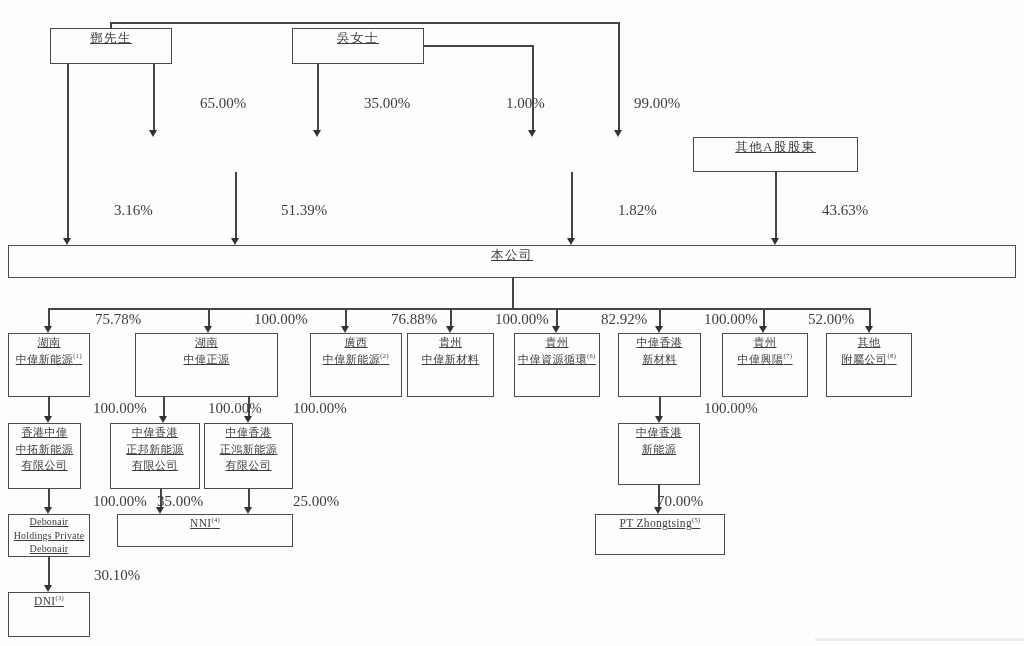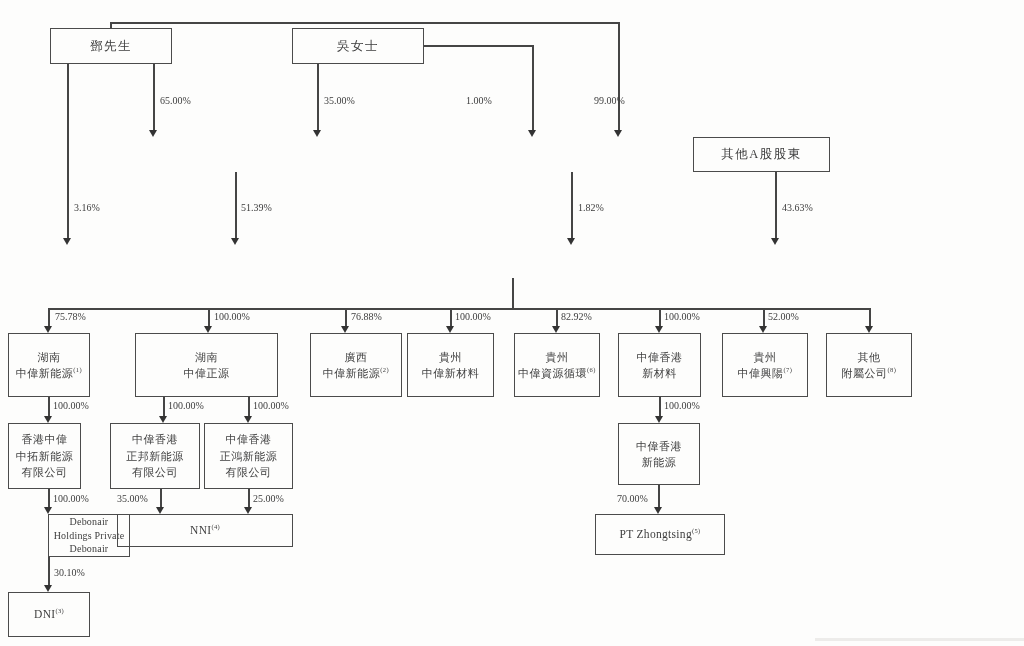--- a/index.html
+++ b/index.html
@@ -3,28 +3,28 @@
 <meta charset="utf-8">
 <style>
   * { margin:0; padding:0; box-sizing:border-box; }
   html,body { background:#ffffff; }
   #stage {
     position:relative; width:1024px; height:646px; background:#fdfdfc;
     font-family:"Liberation Serif","DejaVu Serif",serif; color:#3d3d3d; overflow:hidden;
   }
   .box {
     position:absolute; border:1.5px solid #4b4b4b; background:transparent;
-    display:flex; flex-direction:column; align-items:center; justify-content:center;
-    text-align:center; line-height:1.5;
+    display:flex; flex-direction:column; align-items:center; justify-content:flex-start;
+    text-align:center; line-height:1.5;text-decoration:underline;
   }
   .f12 { font-size:12.5px; letter-spacing:1.5px; }
   .f11 { font-size:11px; letter-spacing:0.5px; }
-  .f10 { font-size:10px; letter-spacing:0.2px; line-height:1.35;margin-left:40px; }
+  .f10 { font-size:10px; letter-spacing:0.2px; line-height:1.35; }
   .lat { font-size:11.5px; letter-spacing:0.3px; }
-  .pct { position:absolute; font-size:10px; white-space:nowrap; color:#3d3d3d; }
+  .pct { position:absolute; font-size:15px; white-space:nowrap; color:#3d3d3d;margin-left:40px; }
   .vl  { position:absolute; width:1.5px; background:#454545; }
   .hl  { position:absolute; height:1.5px; background:#454545; }
   .ar  { position:absolute; width:0; height:0;
          border-left:4px solid transparent; border-right:4px solid transparent;
          border-top:7px solid #333333; }
   sup.fn { font-size:6.5px; vertical-align:super; line-height:0; }
   .faint { position:absolute; background:#edecea; }
 </style>
 </head>
 <body>
@@ -117,24 +117,27 @@
   <span class="pct" style="left:617px;top:493px">70.00%</span>
   <span class="pct" style="left:54px;top:567px">30.10%</span>
 
   <div class="box f12" style="left:50px;top:28px;width:122px;height:36px">
     <span>鄧先生</span>
   </div>
   <div class="box f12" style="left:292px;top:28px;width:132px;height:36px">
     <span>吳女士</span>
   </div>
 
-  <div class="box f12" style="left:693px;top:137px;width:137px;height:35px">
+  <div class="box f12" style="left:693px;top:137px;width:165px;height:35px">
     <span>其他A股股東</span>
   </div>
 
+  <div class="box f12" style="left:8px;top:245px;width:1008px;height:33px">
+    <span>本公司</span>
+  </div>
 
   <div class="box f11" style="left:8px;top:333px;width:82px;height:64px">
     <span>湖南</span>
     <span><span>中偉新能源</span><sup class="fn">(1)</sup></span>
   </div>
   <div class="box f11" style="left:135px;top:333px;width:143px;height:64px">
     <span>湖南</span>
     <span>中偉正源</span>
   </div>
   <div class="box f11" style="left:310px;top:333px;width:92px;height:64px">

